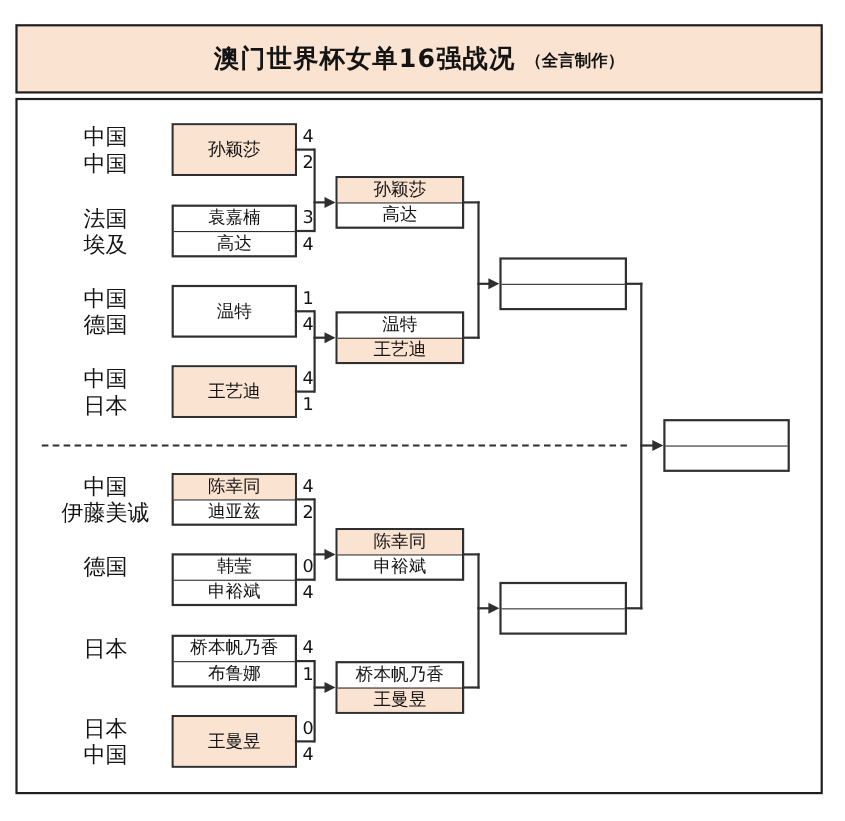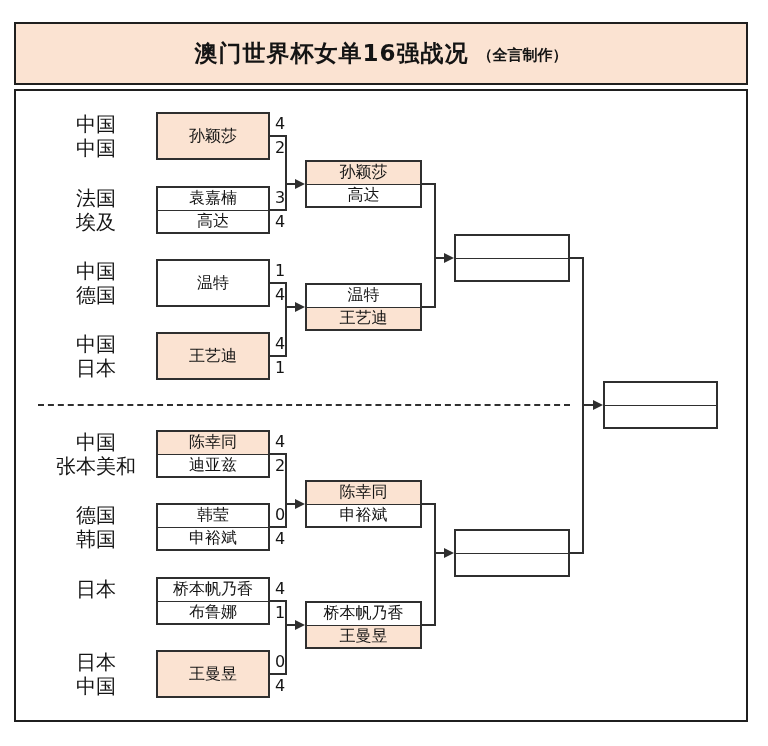--- a/index.html
+++ b/index.html
@@ -42,23 +42,22 @@
 
   <div class="country" style="top:112px">中国</div>
   <div class="country" style="top:136px">中国</div>
   <div class="country" style="top:186px">法国</div>
   <div class="country" style="top:210px">埃及</div>
   <div class="country" style="top:259px">中国</div>
   <div class="country" style="top:283px">德国</div>
   <div class="country" style="top:332px">中国</div>
   <div class="country" style="top:356px">日本</div>
   <div class="country" style="top:430px">中国</div>
-  <div class="country" style="top:454px">张本美和</div>
+  <div class="country" style="top:454px">伊藤美诚</div>
   <div class="country" style="top:503px">德国</div>
-  <div class="country" style="top:527px">韩国</div>
   <div class="country" style="top:577px">日本</div>
   <div class="country" style="top:650px">日本</div>
   <div class="country" style="top:674px">中国</div>
 
   <div class="pairbox" style="left:156px;top:112px;width:114px">
     <div class="cell hl">孙颖莎</div>
   </div>
   <div class="pairbox" style="left:156px;top:186px;width:114px">
     <div class="cell">袁嘉楠</div>
     <div class="cell">高达</div>

